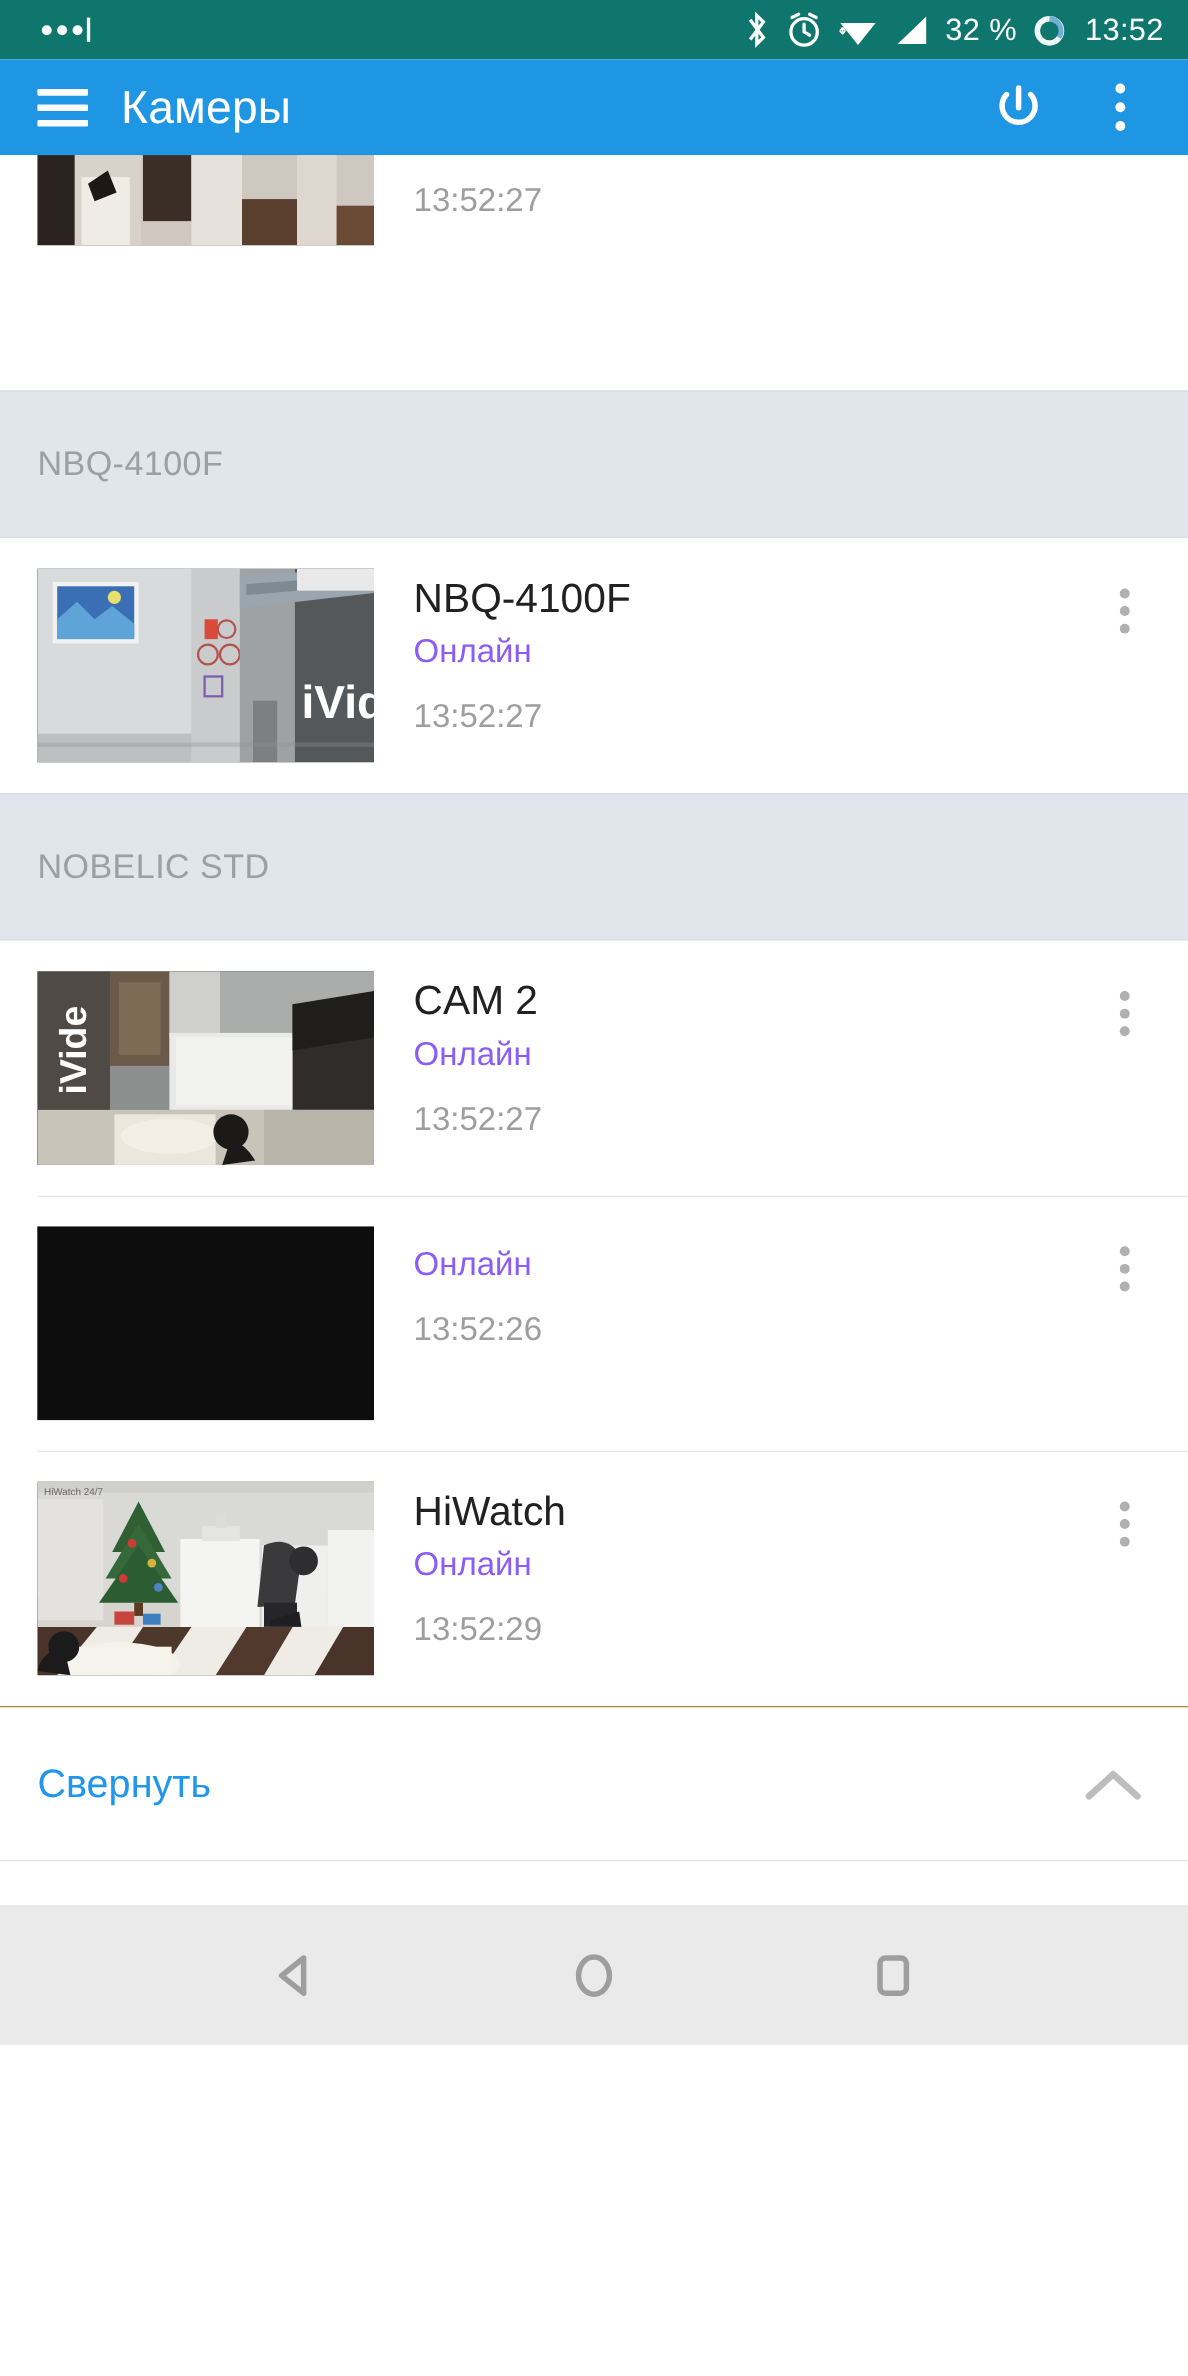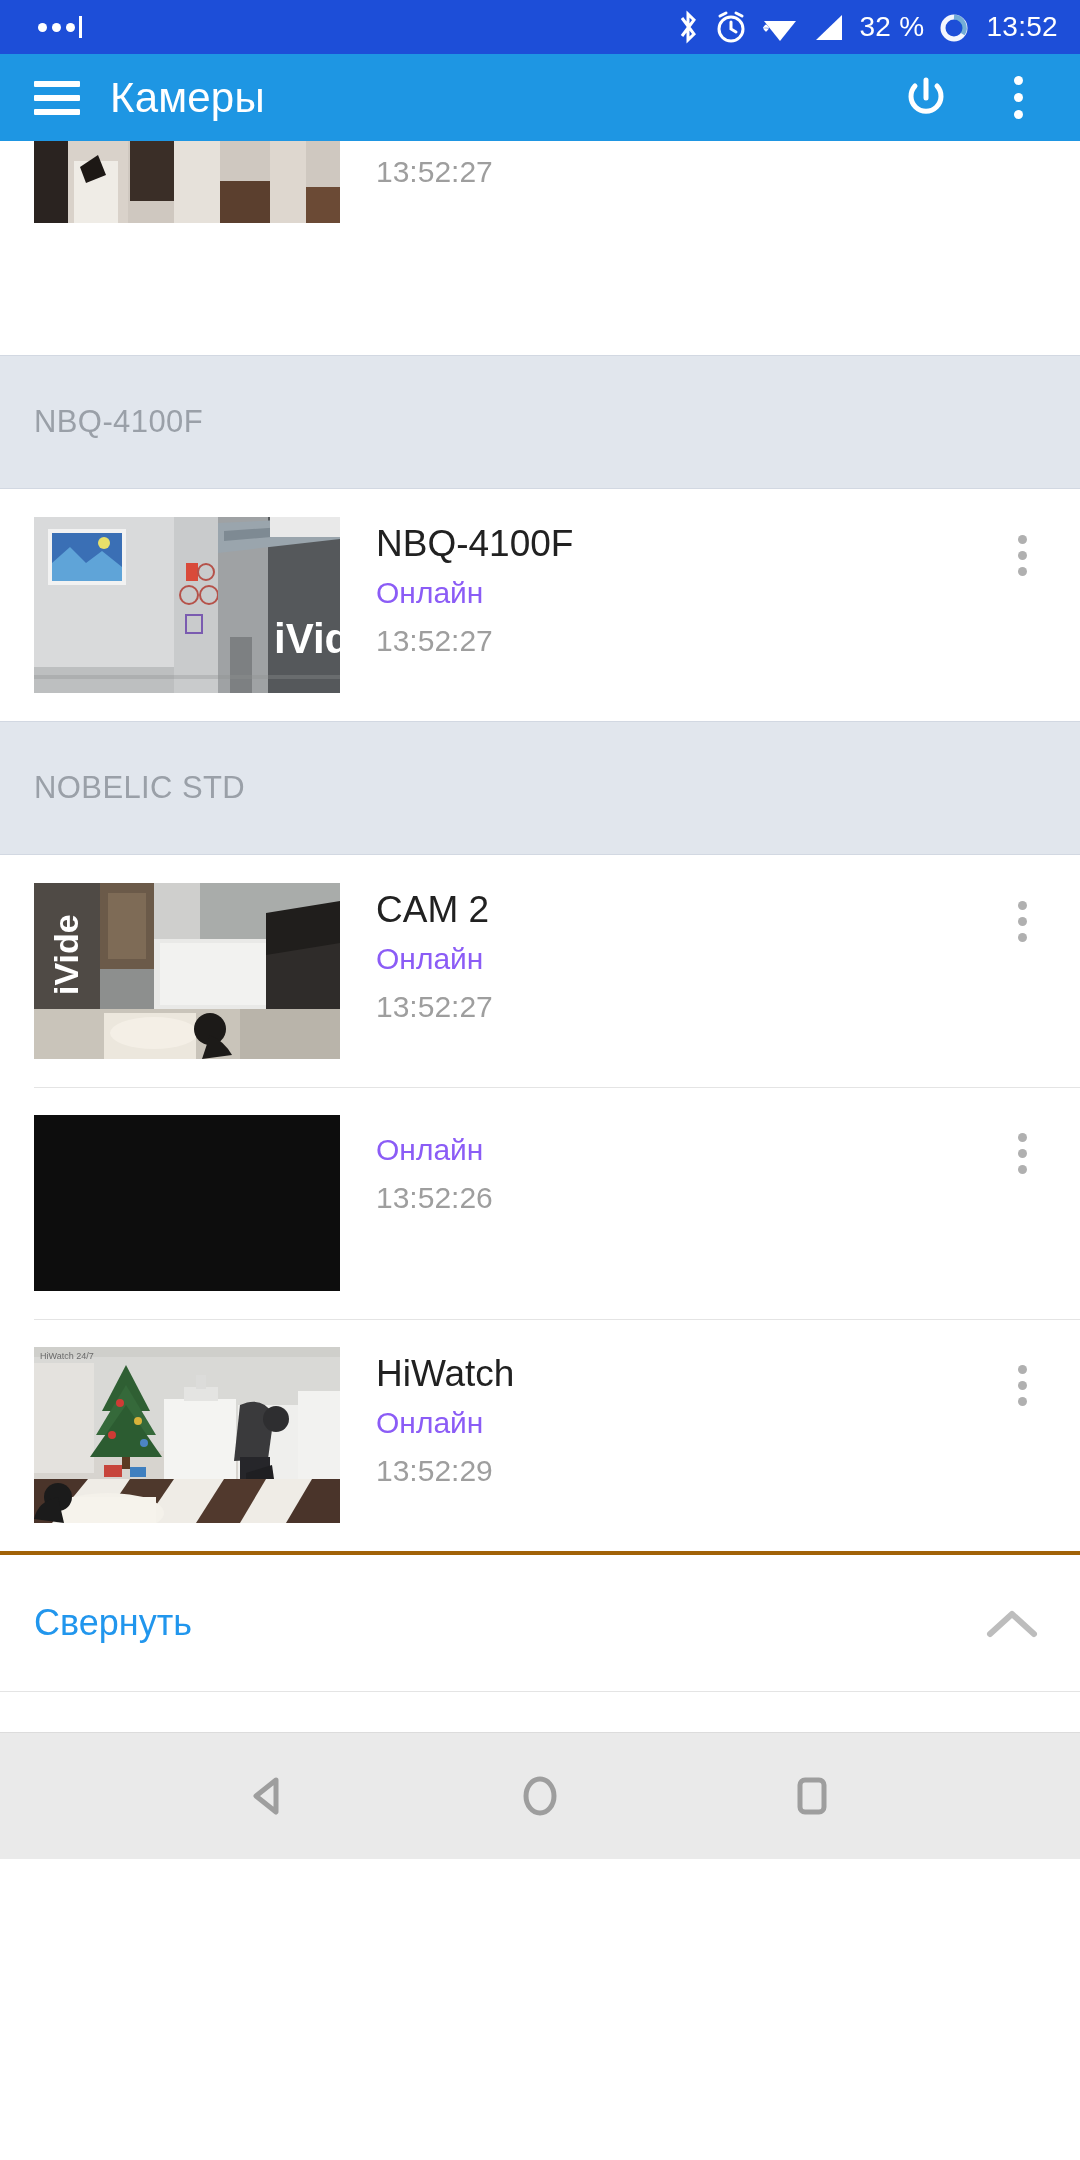--- a/index.html
+++ b/index.html
@@ -10,21 +10,21 @@
     width: 1080px;
     height: 2160px;
     background: #ffffff;
     font-family: "Liberation Sans", sans-serif;
     overflow: hidden;
   }
 
   
   .status-bar {
     height: 54px;
-    background: #1d4ed8;
+    background: #0f766e;
     display: flex;
     align-items: center;
     justify-content: space-between;
     padding: 0 22px 0 38px;
     box-sizing: border-box;
     color: #ffffff;
   }
   .status-left {
     display: flex;
     align-items: center;
@@ -195,21 +195,21 @@
   .cam-status {
     font-size: 30px;
     color: #8b5cf6;
     margin-top: 12px;
     line-height: 1.12;
     white-space: nowrap;
   }
   .cam-time {
     font-size: 30px;
     color: #9e9e9e;
-    margin-top: 14px;
+    margin-top: 25px;
     line-height: 1.12;
     white-space: nowrap;
   }
   .row-kebab {
     flex: 0 0 auto;
     width: 56px;
     height: 56px;
     display: flex;
     flex-direction: column;
     align-items: center;
@@ -241,21 +241,21 @@
 
   
   .collapse-row {
     display: flex;
     align-items: center;
     justify-content: space-between;
     height: 140px;
     padding: 0 40px 0 34px;
     box-sizing: border-box;
     background: #ffffff;
-    border-top: 4px solid #a16207;
+    border-top: 1px solid #a16207;
     cursor: pointer;
   }
   .collapse-label {
     color: #2196ed;
     font-size: 36px;
     white-space: nowrap;
   }
   .chevron-up {
     width: 56px;
     height: 34px;

